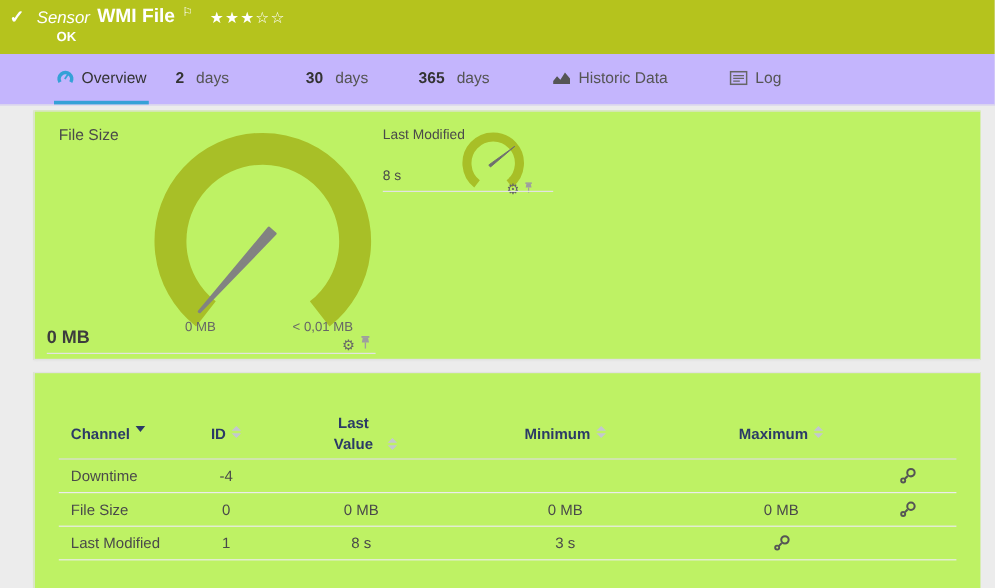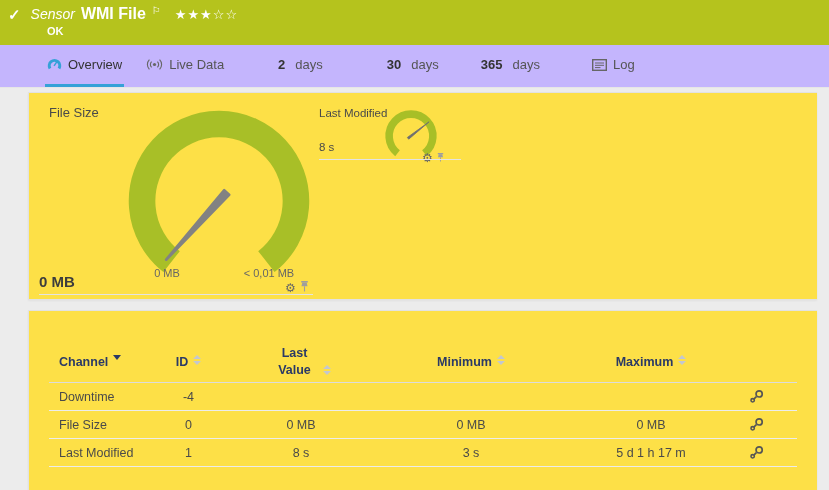--- a/index.html
+++ b/index.html
@@ -36,21 +36,21 @@
   }
   .tab.active { border-bottom-color:#35a1d7; color:#333; }
   .tab .num { font-weight:bold; color:#333; margin-right:4px; }
   .tab svg { display:block; }
   .gear-glyph { font-family:"DejaVu Sans", sans-serif; font-size:15px; color:#666; line-height:1; }
   .m20{margin-right:20px;} .m50{margin-right:50px;} .m60{margin-right:60px;}
   .m38{margin-right:38px;} .m48{margin-right:48px;}
 
   
   .panel {
-    position:absolute; left:28px; right:12px; background:#fde047;
+    position:absolute; left:28px; right:12px; background:#bef264;
     border:1px solid #e2e2e2; border-right:none;
     box-shadow:0 1px 2px rgba(0,0,0,0.05);
   }
   .gauge-panel { top:92px; height:208px; }
   .table-panel { top:310px; height:185px; }
 
   
   .panel-title { position:absolute; left:20px; top:12px; font-size:13px; color:#4a4a4a; }
   .big-gauge { position:absolute; left:95px; top:13px; width:190px; height:190px; }
   .gauge-minmax { position:absolute; font-size:11px; color:#666; top:174px; }
@@ -108,43 +108,39 @@
 <div class="tabstrip">
   <div class="tab active m20">
     <span>
       <svg width="15" height="15" viewBox="0 0 16 16">
           <path d="M3.2 12.2 A 5.6 5.6 0 1 1 12.8 12.2" fill="none" stroke="#35a1d7" stroke-width="3.2"></path>
           <line x1="7.5" y1="9.5" x2="10.8" y2="4.6" stroke="#35a1d7" stroke-width="1.6"></line>
         </svg>
     </span>
     <span>Overview</span>
   </div>
-  <div class="tab m50">
-    <span>
-      <svg width="17" height="13" viewBox="0 0 17 13">
-          <circle cx="8.5" cy="6.5" r="1.6" fill="#666"></circle>
-          <path d="M5.6 3.6 a4 4 0 0 0 0 5.8" fill="none" stroke="#666" stroke-width="1.1"></path>
-          <path d="M11.4 3.6 a4 4 0 0 1 0 5.8" fill="none" stroke="#666" stroke-width="1.1"></path>
-          <path d="M3.4 1.6 a7 7 0 0 0 0 9.8" fill="none" stroke="#666" stroke-width="1.1"></path>
-          <path d="M13.6 1.6 a7 7 0 0 1 0 9.8" fill="none" stroke="#666" stroke-width="1.1"></path>
-        </svg>
-    </span>
-    <span>Live Data</span>
-  </div>
   <div class="tab m60">
     <span class="num">2</span>
     <span>days</span>
   </div>
   <div class="tab m38">
     <span class="num">30</span>
     <span>days</span>
   </div>
   <div class="tab m48">
     <span class="num">365</span>
     <span>days</span>
+  </div>
+  <div class="tab m48">
+    <span>
+      <svg width="16" height="13" viewBox="0 0 16 13">
+          <path d="M1 12 L1 9.5 L4.2 5.5 L7 8.5 L10.8 2.5 L15 7.5 L15 12 Z" fill="#555"></path>
+        </svg>
+    </span>
+    <span>Historic Data</span>
   </div>
   <div class="tab m48">
     <span>
       <svg width="15" height="12" viewBox="0 0 15 12">
           <rect x="0.7" y="0.7" width="13.6" height="10.6" fill="none" stroke="#666" stroke-width="1.4"></rect>
           <line x1="3" y1="4" x2="12" y2="4" stroke="#666" stroke-width="1"></line>
           <line x1="3" y1="6.3" x2="12" y2="6.3" stroke="#666" stroke-width="1"></line>
           <line x1="3" y1="8.6" x2="8.5" y2="8.6" stroke="#666" stroke-width="1"></line>
         </svg>
     </span>
@@ -264,21 +260,20 @@
           </svg>
       </div>
       <div></div>
     </div>
 
     <div class="trow tbody-row">
       <div class="cell-channel">Last Modified</div>
       <div class="cell-c">1</div>
       <div class="cell-c">8 s</div>
       <div class="cell-c">3 s</div>
-      <div class="cell-c">5 d 1 h 17 m</div>
       <div class="cell-icon">
         <svg width="15" height="15" viewBox="0 0 16 16">
             <circle cx="10.8" cy="5.2" r="3.3" fill="none" stroke="#555" stroke-width="1.8"></circle>
             <circle cx="3.9" cy="12.1" r="1.8" fill="none" stroke="#555" stroke-width="1.7"></circle>
             <line x1="5.4" y1="10.6" x2="7.9" y2="8.1" stroke="#555" stroke-width="1.8"></line>
           </svg>
       </div>
       <div></div>
     </div>
 

